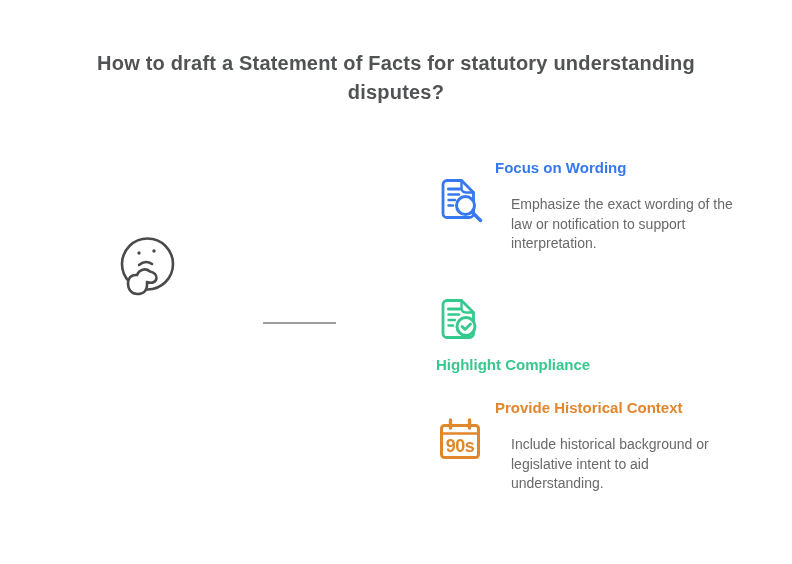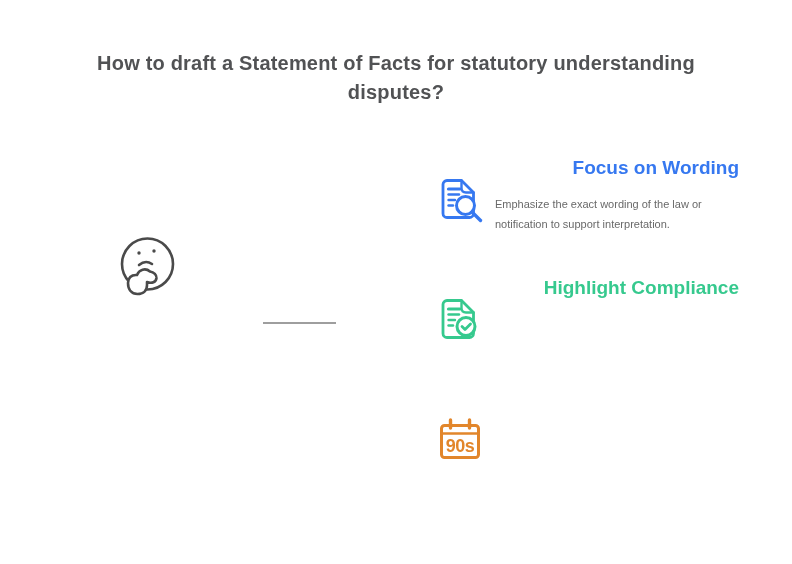--- a/index.html
+++ b/index.html
@@ -17,22 +17,22 @@
 
   .section{position:absolute;left:436px;width:312px;display:flex;gap:11px;}
   .section.s1{top:158px;}
   .section.s2{top:278px;}
   .section.s3{top:398px;}
 
   .icon-box{flex:0 0 48px;width:48px;height:48px;margin-top:18px;}
   .icon-box svg{display:block;width:48px;height:48px;}
 
   .sec-text{flex:1;max-width:244px;}
-  .sec-heading{margin:0;font-size:19px;line-height:19px;font-weight:bold;color:inherit;text-align:right;}
-  .sec-body{margin:18px 0 0 0;font-size:11px;line-height:19.5px;color:#696969;}
+  .sec-heading{margin:0;font-size:15px;line-height:19px;font-weight:bold;color:inherit;}
+  .sec-body{margin:18px 0 0 16px;font-size:14px;line-height:19.5px;color:#696969;}
 
   .cal-label{font-family:"Liberation Sans", sans-serif;font-weight:bold;}
 </style>
 </head>
 <body>
 
 <div class="stage">
 
   <h1 class="title">How to draft a Statement of Facts for statutory understanding disputes?</h1>
 
@@ -62,21 +62,21 @@
         <circle cx="29.5" cy="29.5" r="9" fill="#ffffff" stroke-width="3"></circle>
         <path stroke-width="3.4" d="M36 36 L44.5 44.5"></path>
       </svg>
     </div>
     <div class="sec-text">
       <h2 class="sec-heading">Focus on Wording</h2>
       <p class="sec-body">Emphasize the exact wording of the law or notification to support interpretation.</p>
     </div>
   </div>
 
-  <div class="section s2" style="color: rgb(54, 201, 142);">
+  <div class="section s2" style="color: rgb(54, 201, 142); flex-direction: column;">
     <div class="icon-box">
       <svg viewBox="0 0 48 48" fill="none" stroke="currentColor" stroke-linecap="round" stroke-linejoin="round">
         <path stroke-width="2.8" d="M11 4.5 H25.5 L37.5 16.5 V37.5 A4 4 0 0 1 33.5 41.5 H11 A4 4 0 0 1 7 37.5 V8.5 A4 4 0 0 1 11 4.5 Z"></path>
         <path stroke-width="2.4" d="M25.5 4.5 V12 Q25.5 16.5 30 16.5 H37.5"></path>
         <path stroke-width="3.2" d="M12.5 13 H24"></path>
         <path stroke-width="2.4" d="M12.5 18.5 H23"></path>
         <path stroke-width="2.4" d="M12.5 24 H19"></path>
         <path stroke-width="2.4" d="M12.5 29.5 H17"></path>
         <circle cx="30" cy="30.5" r="9" fill="#ffffff" stroke-width="3"></circle>
         <path stroke-width="2.8" d="M26 30.5 L29 33.5 L34.5 28"></path>
@@ -90,15 +90,19 @@
   <div class="section s3" style="color: rgb(226, 134, 43);">
     <div class="icon-box">
       <svg viewBox="0 0 48 48" fill="none" stroke="currentColor" stroke-linecap="round" stroke-linejoin="round">
         <rect x="5.5" y="9.5" width="37" height="32" rx="3" stroke-width="3"></rect>
         <path stroke-width="2.6" d="M5.5 17.5 H42.5"></path>
         <path stroke-width="3.4" d="M14.5 4 V12"></path>
         <path stroke-width="3.4" d="M33.5 4 V12"></path>
         <text class="cal-label" x="24" y="36" text-anchor="middle" font-size="18" letter-spacing="-0.5" fill="currentColor" stroke="none">90s</text>
       </svg>
     </div>
+    <div class="sec-text">
+      <h2 class="sec-heading">Provide Historical Context</h2>
+      <p class="sec-body">Include historical background or legislative intent to aid understanding.</p>
+    </div>
   </div>
 
 </div>
 
 </body></html>

